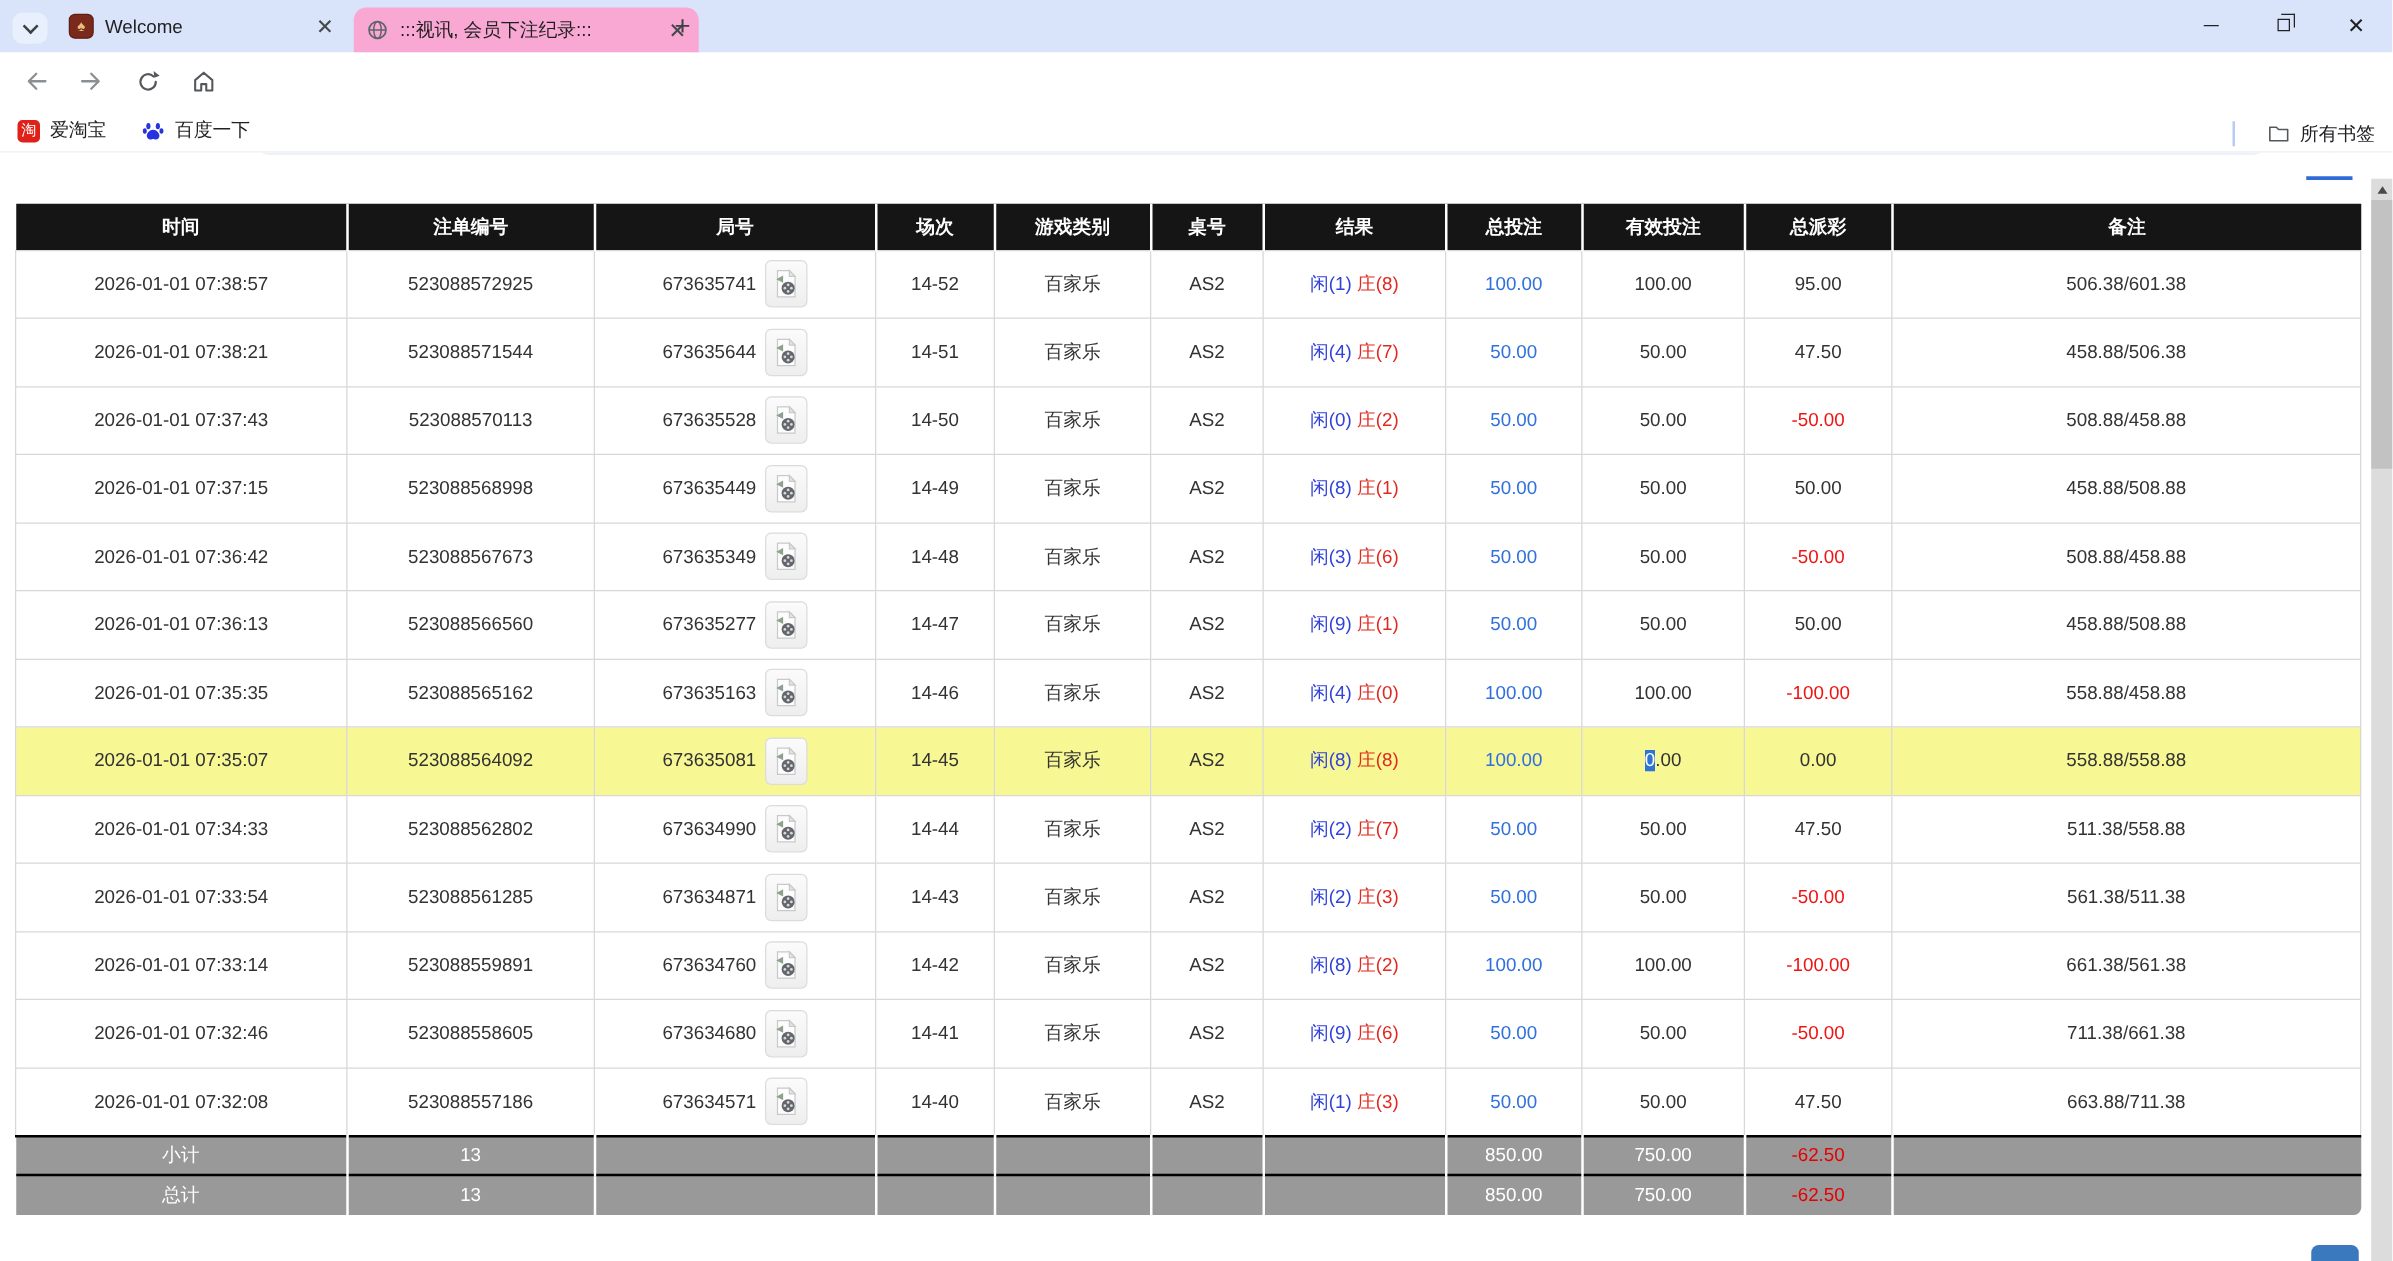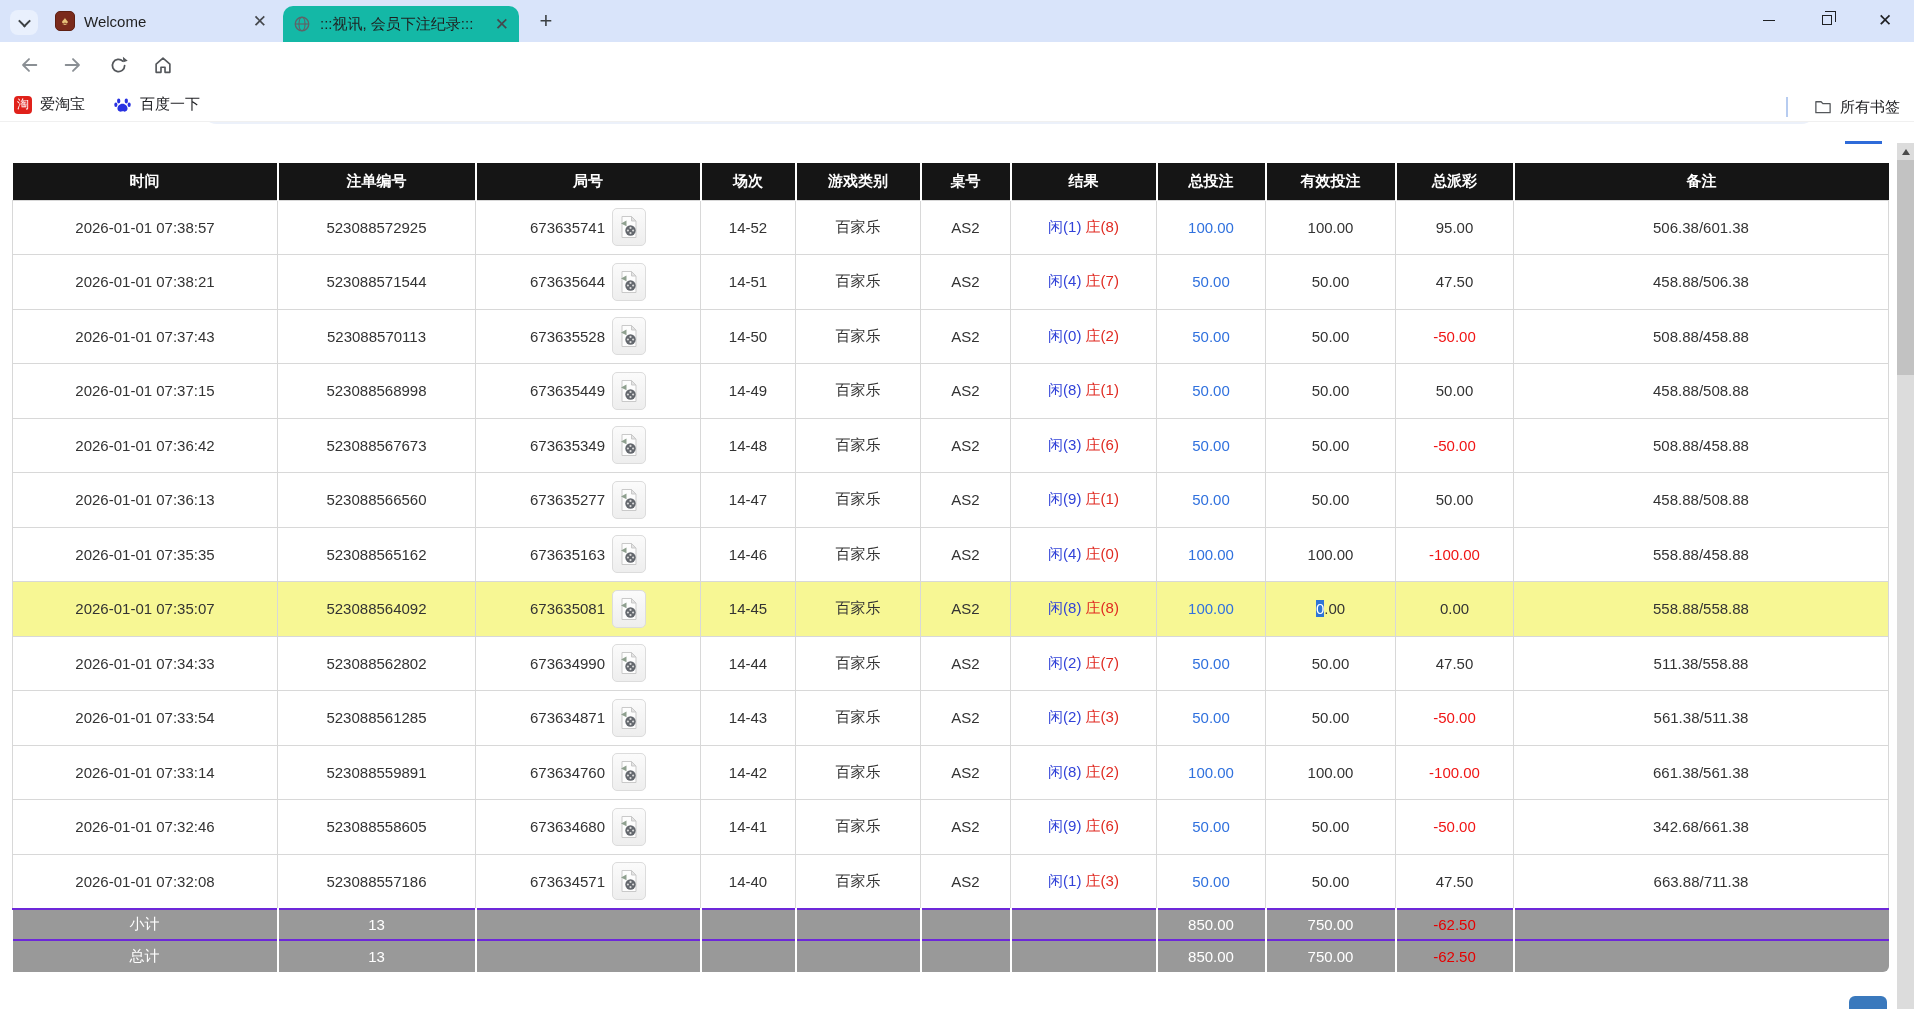--- a/index.html
+++ b/index.html
@@ -12,21 +12,21 @@
   }
 
   
   .tabstrip { position:absolute; top:0; left:0; right:0; height:42px; background:var(--tabstrip_bg,#D9E4FA); }
   .tab-search-btn { position:absolute; left:10px; top:10px; width:28px; height:25px; border-radius:8px;
     background:#E9F0FD; display:flex; align-items:center; justify-content:center; cursor:pointer; }
   .chev { width:9px; height:9px; border-right:2px solid #3C4043; border-bottom:2px solid #3C4043;
     transform:rotate(45deg) translate(-1px,-1px); }
   .tab { position:absolute; top:0; height:42px; display:flex; align-items:center; }
   .tab-inactive { left:45px; width:232px; padding:0 10px; }
-  .tab-active { left:283px; top:6px; height:36px; width:236px; background:#14b8a6; border-radius:10px 10px 0 0; padding:10px 10px; }
+  .tab-active { left:283px; top:6px; height:36px; width:276px; background:#f9a8d4; border-radius:10px 10px 0 0; padding:10px 10px; }
   .tab-title { font-size:15px; color:#1F1F1F; margin-left:9px; white-space:nowrap; overflow:hidden; flex:1; }
   .tab-close { font-size:17px; color:#45484D; margin-left:8px; cursor:pointer; line-height:1; }
   .favicon-welcome { width:20px; height:20px; border-radius:5px; background:#7A2A1C; border:1px solid #5E1F13;
     display:flex; align-items:center; justify-content:center; color:#E7C27A; font-size:12px; flex:0 0 auto; }
   .new-tab-btn { position:absolute; left:533px; top:8px; width:26px; height:26px; display:flex; align-items:center;
     justify-content:center; font-size:22px; color:#3C4043; cursor:pointer; }
   .win-controls { position:absolute; right:0; top:0; height:40px; display:flex; }
   .win-btn { width:58px; height:40px; display:flex; align-items:center; justify-content:center; color:#202124; cursor:pointer; }
   .win-min-glyph { width:12px; height:0; border-top:1.6px solid #202124; }
   .win-restore-glyph { position:relative; width:10px; height:10px; border:1.4px solid #202124; }
@@ -70,21 +70,21 @@
   .player { color:var(--player_blue,#3142D8); }
   .banker { color:var(--banker_red,#E02A21); }
   .amt-blue { color:var(--amount_blue,#3071DE); cursor:pointer; }
   .neg { color:var(--negative_red,#F01515); }
   .sel { background:var(--selection_bg,#2E74D6); color:#fff; }
   .vid-btn { display:inline-flex; align-items:center; justify-content:center; width:34px; height:38px;
     border:1px solid #DCDCDC; border-radius:5px; background:linear-gradient(#FBFBFB,#EEEEEE);
     margin-left:7px; vertical-align:middle; cursor:pointer; }
   .round-num { vertical-align:middle;margin-top:19px; }
   tfoot td { background:var(--footer_bg,#999999); color:#fff; height:31.5px; font-size:15px; text-align:center;
-    border-right:2px solid #fff; border-top:2px solid #6d28d9; }
+    border-right:2px solid #fff; border-top:2px solid #000000; }
   tfoot td:last-child { border-right:none; }
   tfoot tr:last-child td:last-child { border-radius:0 0 6px 0; }
   tfoot .neg { color:var(--footer_negative_red,#E60000); }
 
   
   .scrollbar { position:absolute; right:0; top:143px; bottom:0; width:17px; background:#DCDCDC; }
   .scroll-up { position:absolute; top:0; left:0; width:17px; height:17px; display:flex; align-items:center;
     justify-content:center; cursor:pointer; }
   .tri-up { width:0; height:0; border-left:4.5px solid transparent; border-right:4.5px solid transparent;
     border-bottom:6px solid #4A4A4A; }
@@ -524,21 +524,21 @@
     <circle cx="14.1" cy="15.5" r="1.1" fill="#D9D9D9"></circle>
   </svg>
 </button></td>
           <td>14-41</td>
           <td>百家乐</td>
           <td>AS2</td>
           <td><span class="player">闲(9)</span> <span class="banker">庄(6)</span></td>
           <td><span class="amt-blue">50.00</span></td>
           <td>50.00</td>
           <td class="neg">-50.00</td>
-          <td>342.68/661.38</td>
+          <td>711.38/661.38</td>
         </tr>
         <tr>
           <td>2026-01-01 07:32:08</td>
           <td>523088557186</td>
           <td><span class="round-num">673634571</span><button class="vid-btn">
   <svg width="20" height="24" viewBox="0 0 20 24">
     <path d="M3 1.5 H12.5 L17 6 V22.5 H3 Z" fill="#FDFDFD" stroke="#C9C9C9" stroke-width="1"></path>
     <path d="M12.5 1.5 L17 6 H12.5 Z" fill="#E4E4E4" stroke="#C9C9C9" stroke-width="1"></path>
     <path d="M2 8.4 L7.5 5.4 V11.2 Z" fill="#8FA08F"></path>
     <circle cx="11.5" cy="15.5" r="5.2" fill="#63676D"></circle>

